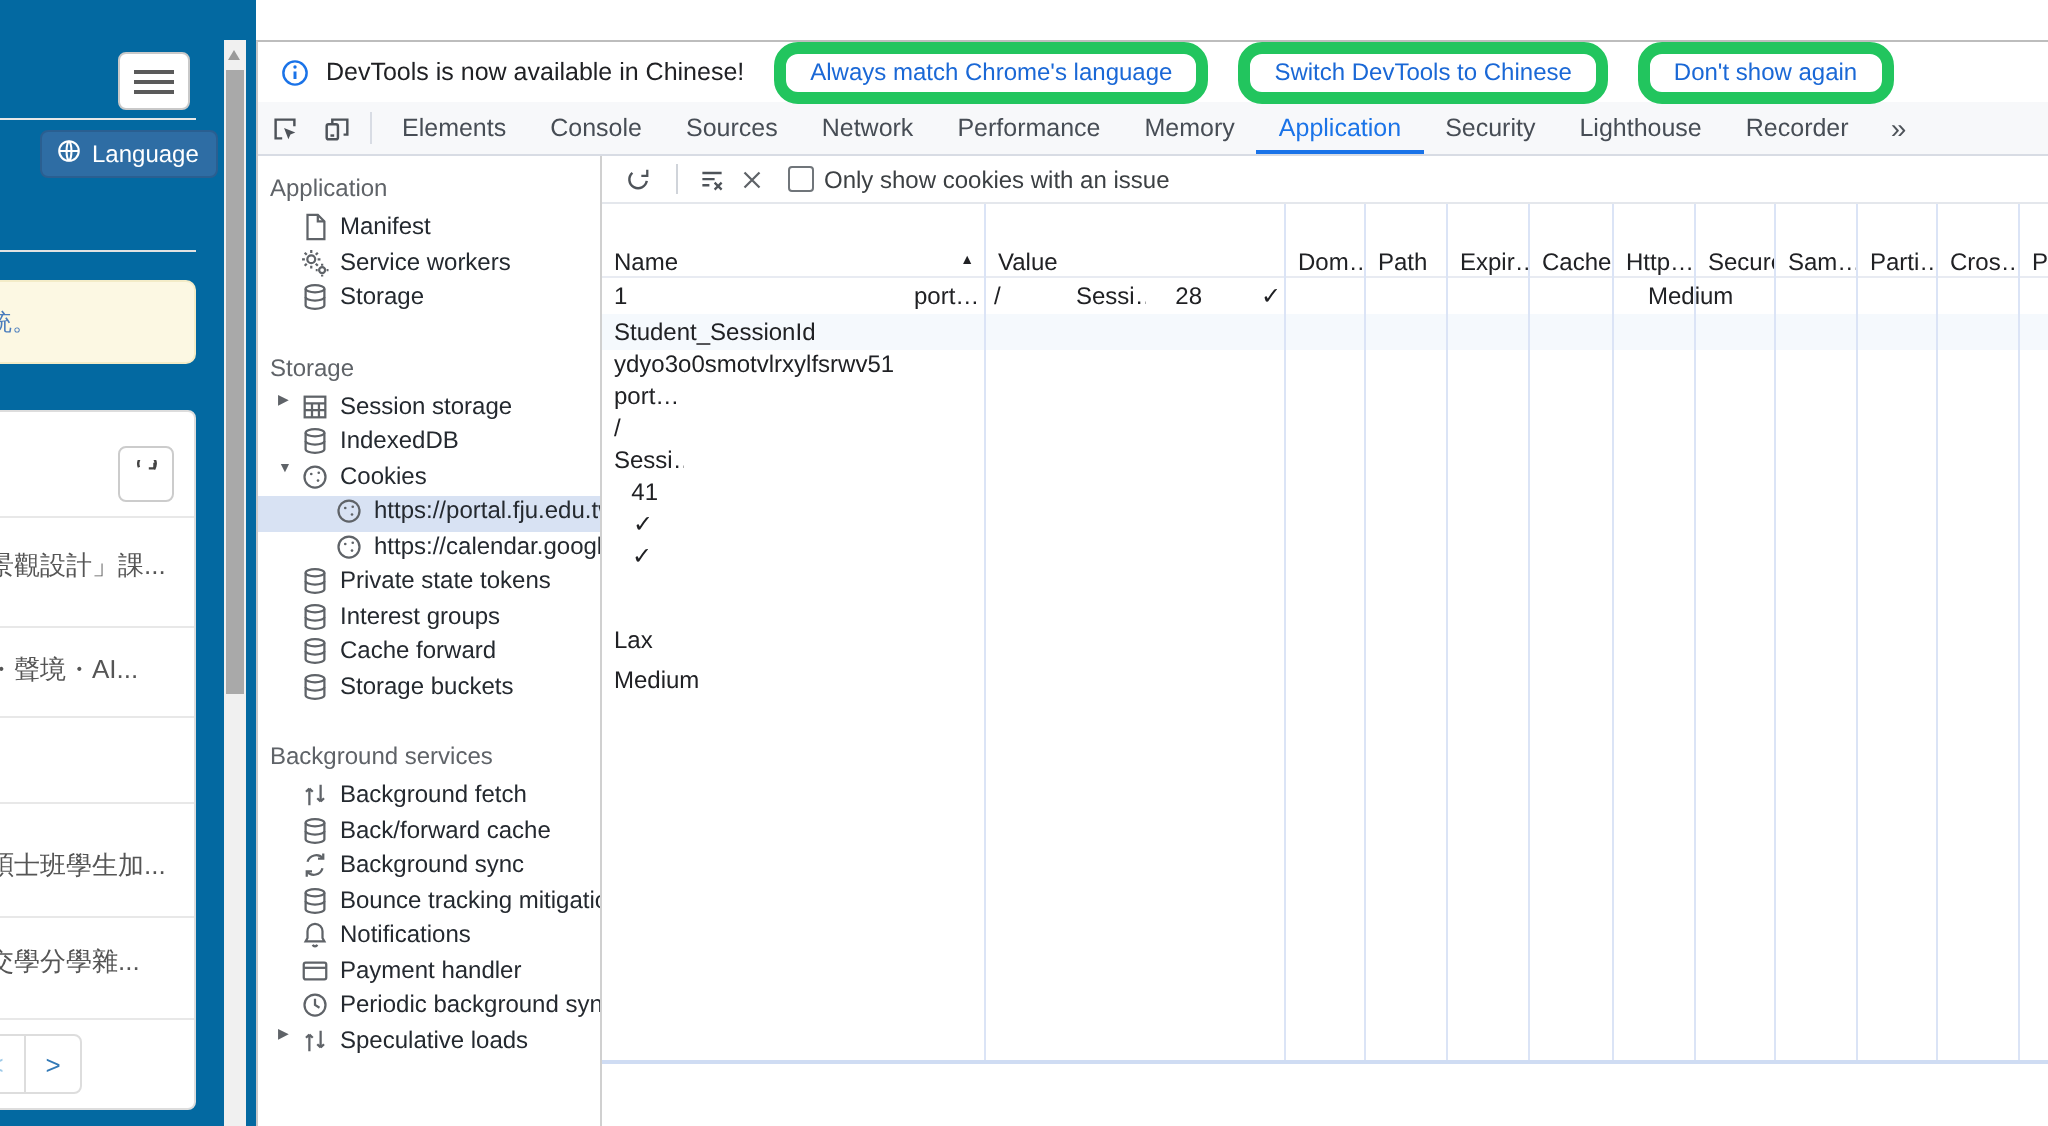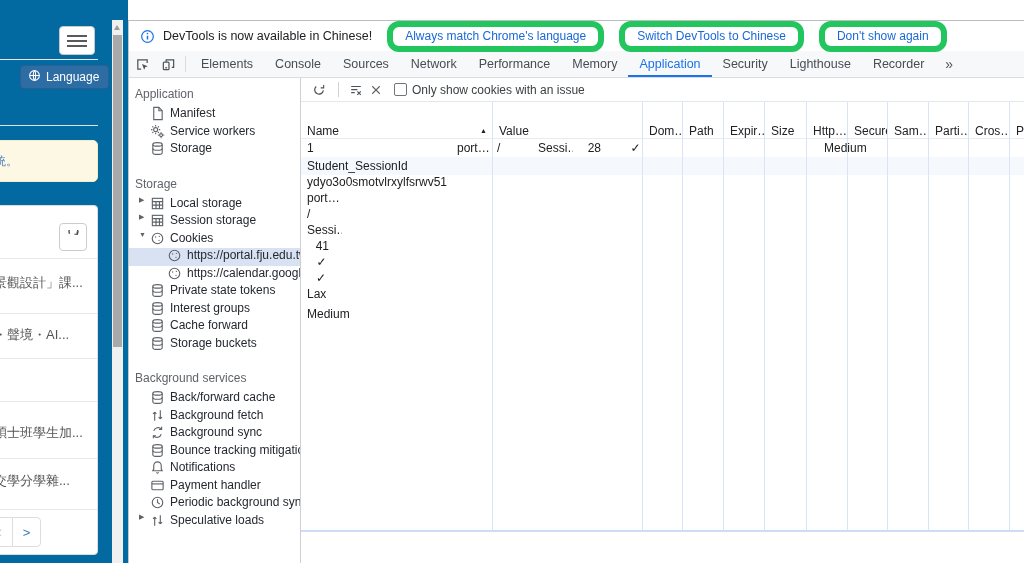--- a/index.html
+++ b/index.html
@@ -251,31 +251,32 @@
           <div class="side-section">
             <div class="section-title">Storage</div>
             <div class="tree-item">
               <span class="arrow">▶</span>
               <span class="t-icon">
                 <svg viewBox="0 0 16 16" fill="none" stroke="#5f6368" stroke-width="1.2">
                   <rect x="2.5" y="2.5" width="11" height="11"></rect>
                   <path d="M2.5 6h11M2.5 9.7h11M6.4 6v7.5M10.1 6v7.5"></path>
                 </svg>
               </span>
-              <span>Local storage</span>
-            </div>
-            <div class="tree-item">
-              <span class="arrow">▶</span>
-              <span class="t-icon">
-                <svg viewBox="0 0 16 16" fill="none" stroke="#5f6368" stroke-width="1.2">
-                  <rect x="2.5" y="2.5" width="11" height="11"></rect>
-                  <path d="M2.5 6h11M2.5 9.7h11M6.4 6v7.5M10.1 6v7.5"></path>
-                </svg>
-              </span>
               <span>Session storage</span>
+            </div>
+            <div class="tree-item">
+              <span class="arrow"></span>
+              <span class="t-icon">
+                <svg viewBox="0 0 16 16" fill="none" stroke="#5f6368" stroke-width="1.2">
+                  <ellipse cx="8" cy="3.6" rx="5" ry="1.9"></ellipse>
+                  <path d="M3 3.6v8.8c0 1 2.2 1.9 5 1.9s5-.9 5-1.9V3.6"></path>
+                  <path d="M3 8c0 1 2.2 1.9 5 1.9S13 9 13 8"></path>
+                </svg>
+              </span>
+              <span>IndexedDB</span>
             </div>
             <div class="tree-item">
               <span class="arrow">▼</span>
               <span class="t-icon">
                 <svg viewBox="0 0 16 16" fill="none" stroke="#5f6368" stroke-width="1.2">
                   <circle cx="8" cy="8" r="5.6"></circle>
                   <circle cx="6" cy="6.4" r=".7" fill="#5f6368" stroke="none"></circle>
                   <circle cx="9.6" cy="9.9" r=".7" fill="#5f6368" stroke="none"></circle>
                   <circle cx="10" cy="5.7" r=".7" fill="#5f6368" stroke="none"></circle>
                 </svg>
@@ -350,35 +351,35 @@
               </span>
               <span>Storage buckets</span>
             </div>
           </div>
           <div class="side-section">
             <div class="section-title">Background services</div>
             <div class="tree-item">
               <span class="arrow"></span>
               <span class="t-icon">
                 <svg viewBox="0 0 16 16" fill="none" stroke="#5f6368" stroke-width="1.2">
+                  <path d="M5 13.5v-9M5 4.5L3.2 6.3M5 4.5l1.8 1.8M11 2.5v9m0 0l-1.8-1.8M11 11.5l1.8-1.8"></path>
+                </svg>
+              </span>
+              <span>Background fetch</span>
+            </div>
+            <div class="tree-item">
+              <span class="arrow"></span>
+              <span class="t-icon">
+                <svg viewBox="0 0 16 16" fill="none" stroke="#5f6368" stroke-width="1.2">
                   <ellipse cx="8" cy="3.6" rx="5" ry="1.9"></ellipse>
                   <path d="M3 3.6v8.8c0 1 2.2 1.9 5 1.9s5-.9 5-1.9V3.6"></path>
                   <path d="M3 8c0 1 2.2 1.9 5 1.9S13 9 13 8"></path>
                 </svg>
               </span>
               <span>Back/forward cache</span>
-            </div>
-            <div class="tree-item">
-              <span class="arrow"></span>
-              <span class="t-icon">
-                <svg viewBox="0 0 16 16" fill="none" stroke="#5f6368" stroke-width="1.2">
-                  <path d="M5 13.5v-9M5 4.5L3.2 6.3M5 4.5l1.8 1.8M11 2.5v9m0 0l-1.8-1.8M11 11.5l1.8-1.8"></path>
-                </svg>
-              </span>
-              <span>Background fetch</span>
             </div>
             <div class="tree-item">
               <span class="arrow"></span>
               <span class="t-icon">
                 <svg viewBox="0 0 16 16" fill="none" stroke="#5f6368" stroke-width="1.2">
                   <path d="M12.2 4.4A4.8 4.8 0 004 6.3M3.8 11.6a4.8 4.8 0 008.2-1.9"></path>
                   <path d="M12.4 1.8v2.8H9.6M3.6 14.2v-2.8h2.8"></path>
                 </svg>
               </span>
               <span>Background sync</span>
@@ -472,21 +473,21 @@
               <div class="hcell" style="width: 40px;">
                 <span>Dom…</span>
               </div>
               <div class="hcell" style="width: 41px;">
                 <span>Path</span>
               </div>
               <div class="hcell" style="width: 41px;">
                 <span>Expir…</span>
               </div>
               <div class="hcell" style="width: 42px;">
-                <span>Size</span>
+                <span>Cache</span>
               </div>
               <div class="hcell" style="width: 41px;">
                 <span>Http…</span>
               </div>
               <div class="hcell" style="width: 40px;">
                 <span>Secure</span>
               </div>
               <div class="hcell" style="width: 41px;">
                 <span>Sam…</span>
               </div>
@@ -516,21 +517,21 @@
               </div>
               <div class="grid-row alt">
                 <div class="cell" style="width: 192px;">Student_SessionId</div>
                 <div class="cell" style="width: 150px;">ydyo3o0smotvlrxylfsrwv51</div>
                 <div class="cell" style="width: 40px;">port…</div>
                 <div class="cell" style="width: 41px;">/</div>
                 <div class="cell" style="width: 41px;">Sessi…</div>
                 <div class="cell right" style="width: 42px;">41</div>
                 <div class="cell center" style="width: 41px;">✓</div>
                 <div class="cell center" style="width: 40px;">✓</div>
-                <div class="cell" style="width: 41px;">Lax</div>
+                <div class="cell" style="width: 41px; margin-top: 26px;">Lax</div>
                 <div class="cell" style="width: 40px;"></div>
                 <div class="cell" style="width: 41px;"></div>
                 <div class="cell" style="width: 60px;">Medium</div>
               </div>
             </div>
           <div class="grid-lines" id="grid-lines">
               <div class="gline" style="left: 191px;"></div>
               <div class="gline" style="left: 341px;"></div>
               <div class="gline" style="left: 381px;"></div>
               <div class="gline" style="left: 422px;"></div>

